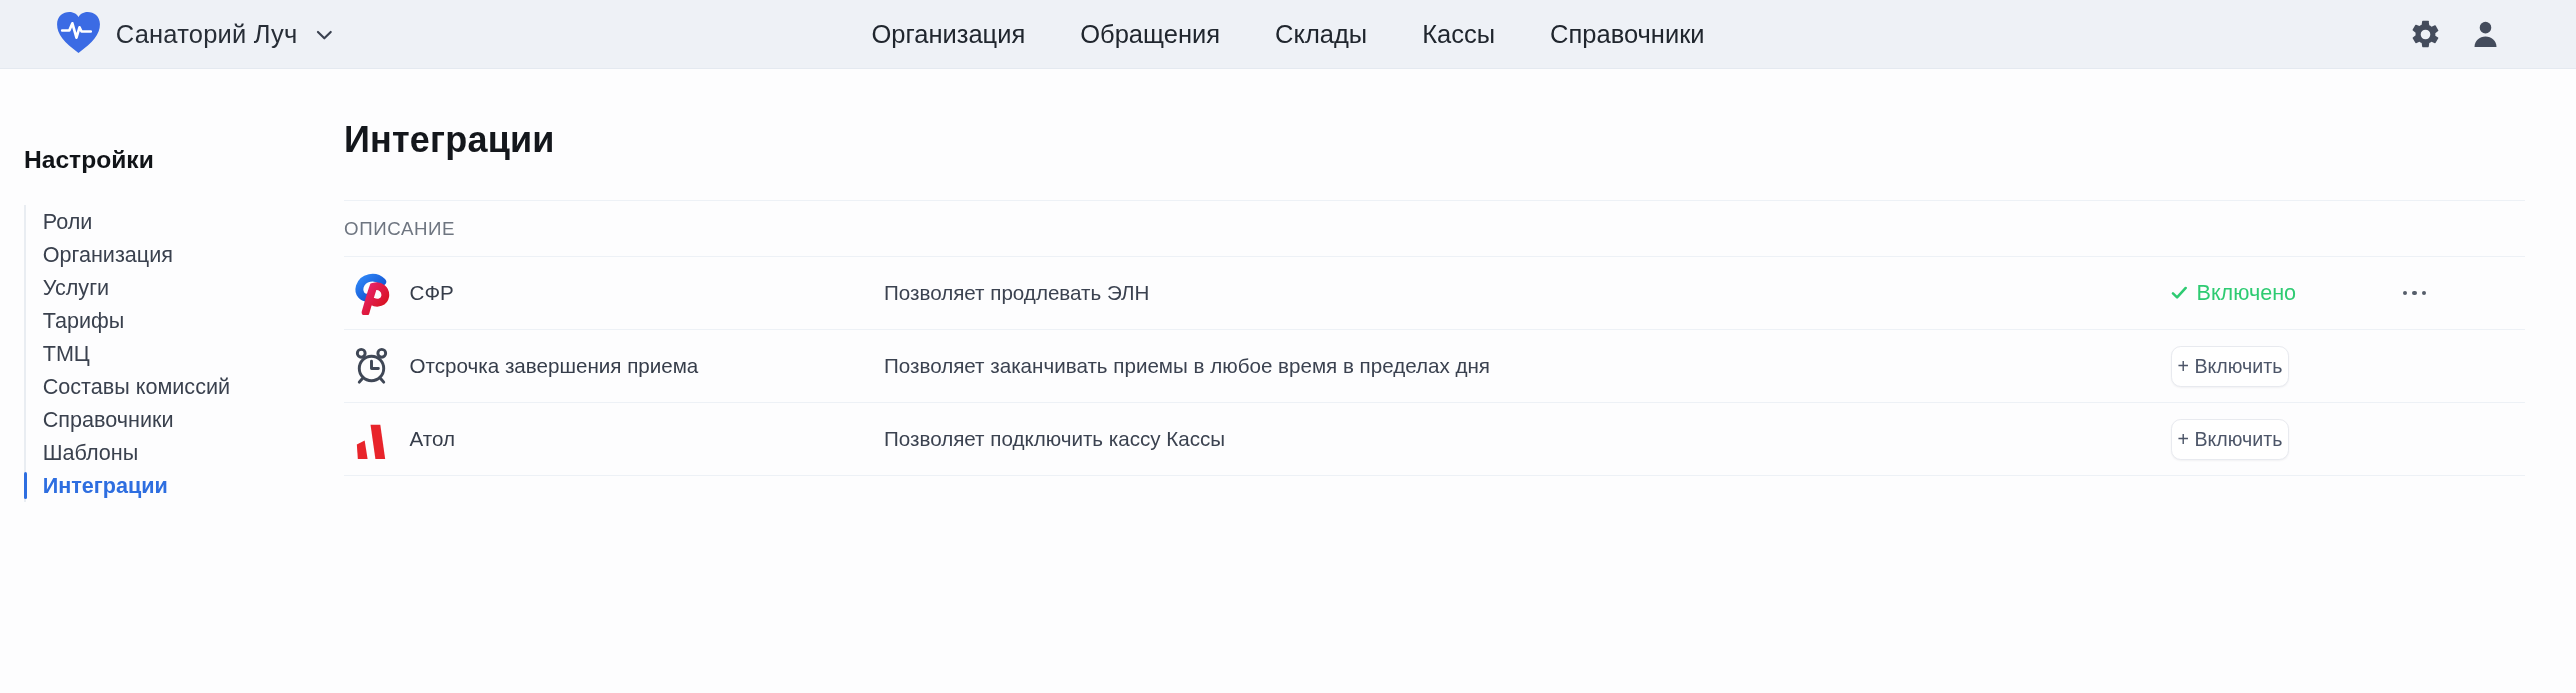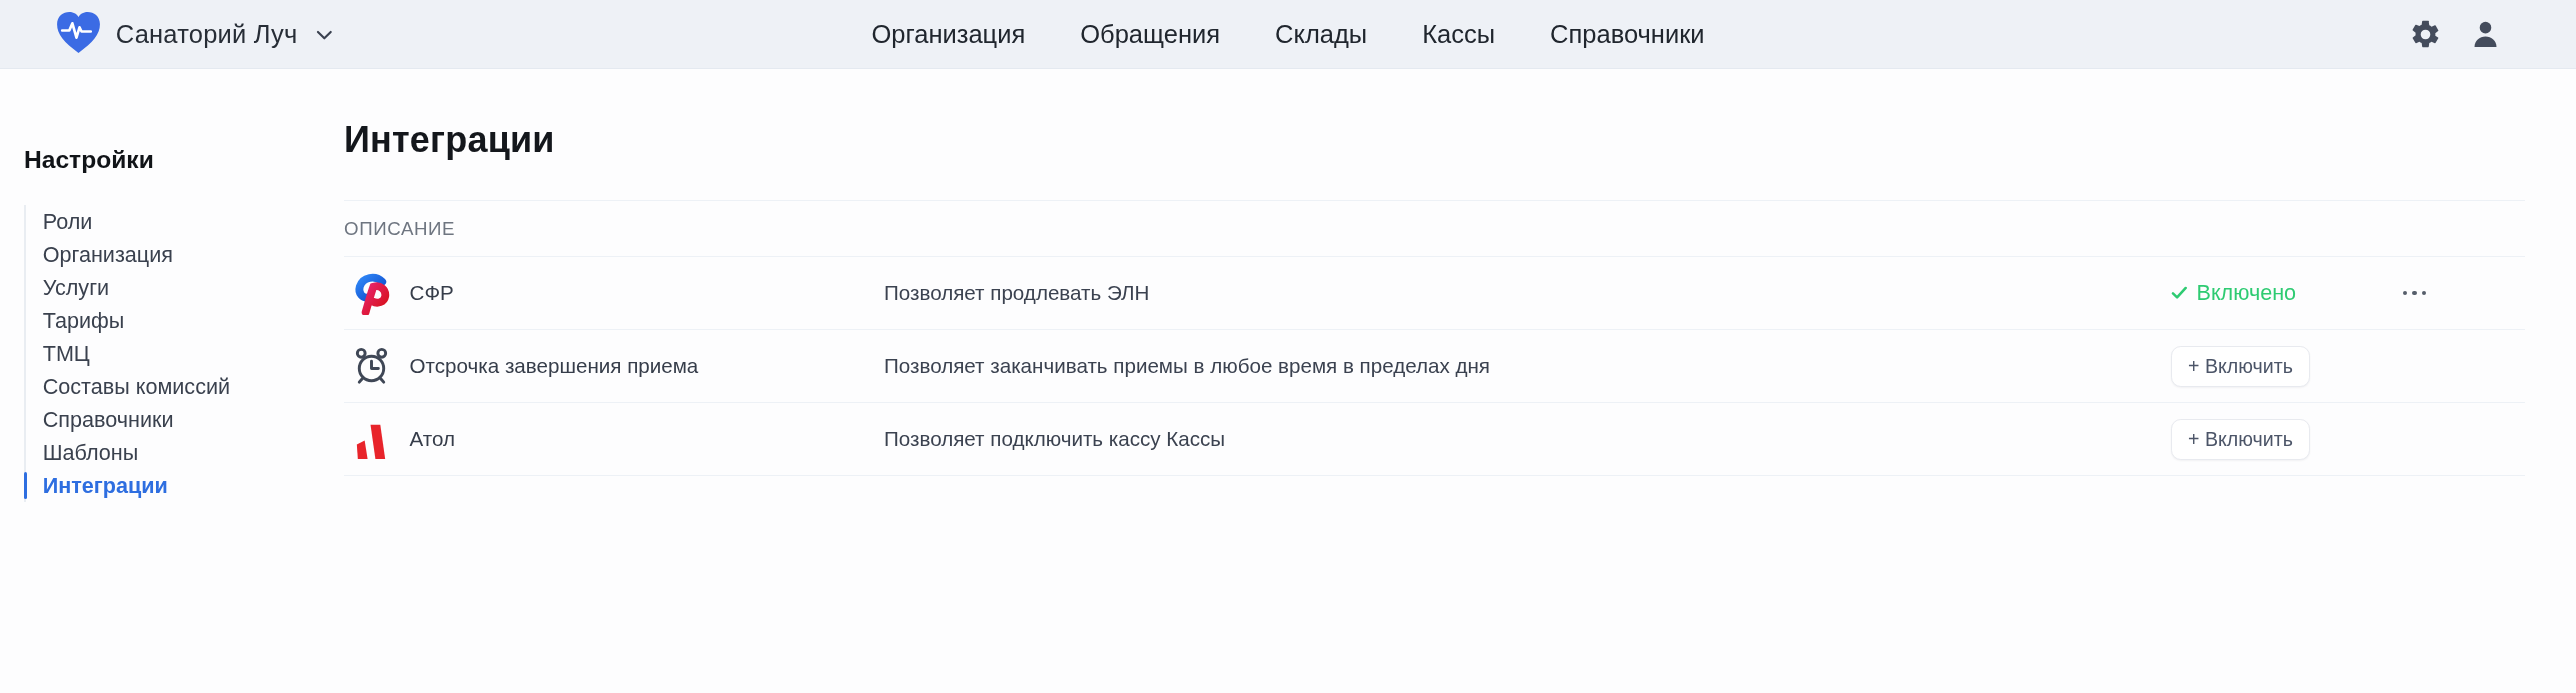--- a/index.html
+++ b/index.html
@@ -59,21 +59,21 @@
   .row-icon { width:43px; height:43px; display:flex; align-items:center; justify-content:center; flex:0 0 43px; }
   .cell-name { font-size:20.6px; color:#363d4a; }
   .cell-desc { font-size:20.6px; color:#3b4250; }
   .cell-action { display:flex; align-items:center; padding-left:59px;gap:48px; }
 
   .status-enabled { display:flex; align-items:center; gap:8.8px; font-size:21.6px; color:#2ecb72; }
   .dots { display:flex; gap:4.9px; margin-left:57px; cursor:pointer; padding:5.9px 2px; }
   .dots i { width:4.4px; height:4.4px; border-radius:50%; background:#565e6b; }
 
   .enable-btn {
-    width:139px; height:41px; background:#ffffff; border:1px solid #e8eaef;
+    width:118px; height:41px; background:#ffffff; border:1px solid #e8eaef;
     border-radius:9.8px; box-shadow:0 1px 2px rgba(16,24,40,.05);
     font-family:inherit; font-size:19.6px; color:#4c5568; cursor:pointer;
     display:flex; align-items:center; justify-content:center; white-space:nowrap;
   }
 </style>
 </head>
 <body>
 
 <header class="topbar">
   <div class="brand">

